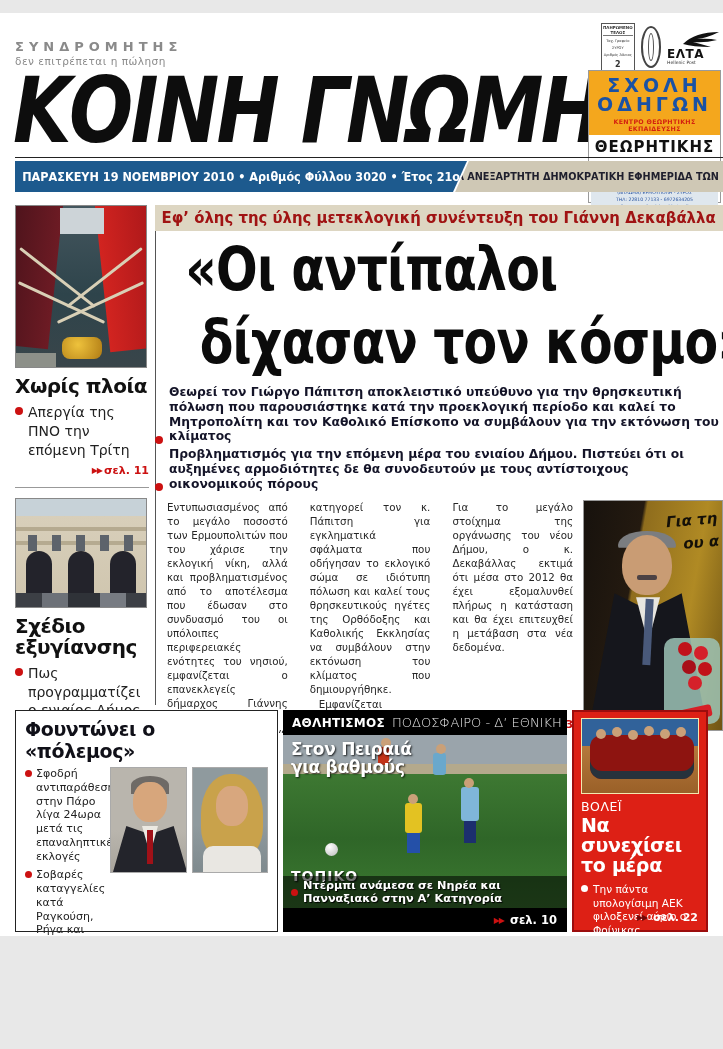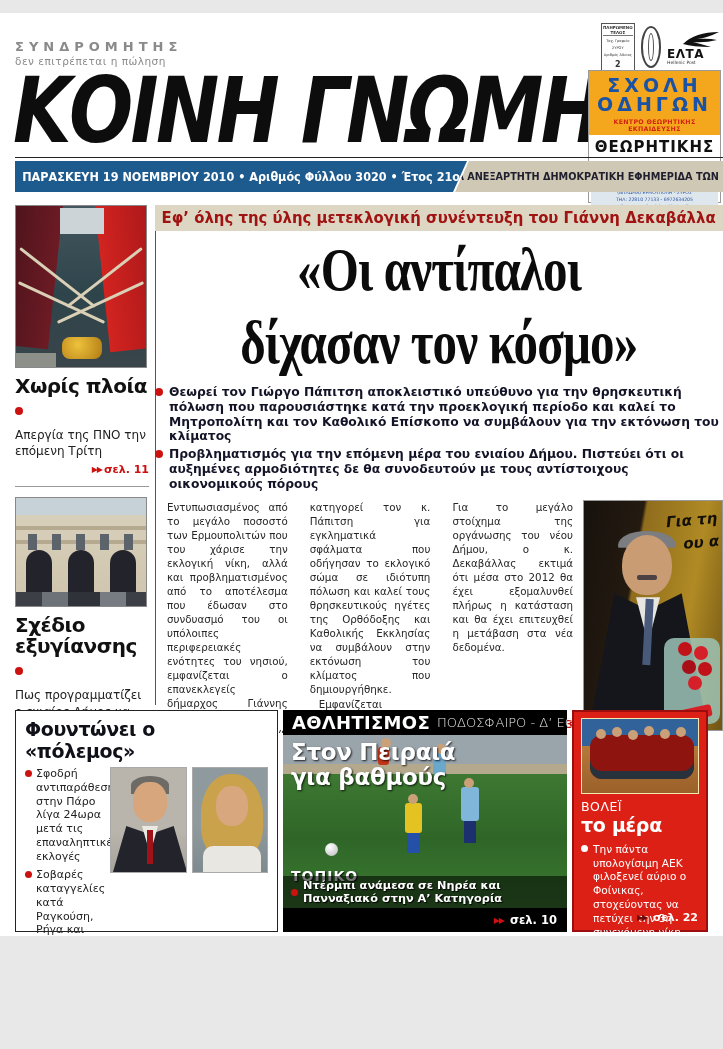--- a/index.html
+++ b/index.html
@@ -62,35 +62,35 @@
   .bollard{position:absolute;left:46px;bottom:8px;width:40px;height:22px;background:radial-gradient(circle at 40% 35%,#eec23c,#b07b14);border-radius:8px;}
   .dock{position:absolute;left:0;bottom:0;width:40px;height:14px;background:#8d9089;}
 
   .townhall{height:110px;background:linear-gradient(180deg,#c7d2d8 0%,#c7d2d8 16%,#d8cfba 16%,#cfc5ae 100%);}
   .cornice{position:absolute;left:0;top:28px;width:100%;height:4px;background:#b5aa90;box-shadow:0 14px 0 #b5aa90;}
   .win{position:absolute;top:36px;width:9px;height:16px;background:#5d636b;}
   .arch{position:absolute;bottom:14px;width:26px;height:42px;background:#23232b;border-radius:13px 13px 0 0;}
   .cars{position:absolute;left:0;bottom:0;width:100%;height:14px;background:linear-gradient(90deg,#3c3f45 0 20%,#6d7178 20% 40%,#2f3238 40% 65%,#777b82 65% 85%,#3c3f45 85% 100%);}
 
   .side-title{font-weight:800;font-size:20px;color:#111;line-height:1.05;margin:8px 0 6px;letter-spacing:-.5px;}
-  .side-bullet{font-size:12px;color:#222;line-height:1.35;display:flex;gap:12px;flex-direction:column;}
+  .side-bullet{font-size:14px;color:#222;line-height:1.35;display:flex;gap:5px;}
   .dot{flex:0 0 auto;width:8px;height:8px;border-radius:50%;background:#cc1111;margin-top:4px;}
   .pref{text-align:right;margin-top:4px;font-size:11px;font-weight:bold;color:#cc1111;}
   .arrows{color:#cc1111;font-size:8px;letter-spacing:-1px;vertical-align:1px;margin-right:2px;}
   .side-div{height:1px;background:#999;margin:10px 0 10px;}
 
   
   .main-article{position:absolute;left:155px;top:192px;width:568px;height:500px;}
   .kicker{height:26px;background:#ddd6c2;display:flex;align-items:center;justify-content:center;}
   .kicker span{color:#a01313;font-weight:bold;font-size:15.5px;white-space:nowrap;transform:scaleX(.96);}
-  .headline{text-align:center;color:#0b0b0b;margin-top:2px;font-family:Liberation Serif, serif;}
+  .headline{text-align:left;color:#0b0b0b;margin-top:2px;}
   .hl{display:inline-block;font-weight:800;font-size:57px;line-height:73px;letter-spacing:-1px;white-space:nowrap;
       transform:scaleX(.86) scaleY(1.06);transform-origin:center;}
   .lead-bullets{margin:6px 0 0;padding:0;list-style:none;}
-  .lead-bullets li{display:flex;gap:6px;font-size:12.3px;font-weight:bold;color:#141428;line-height:1.2;margin-bottom:3px;}
+  .lead-bullets li{display:flex;gap:6px;font-size:12.3px;font-weight:bold;color:#141428;line-height:1.2;margin-bottom:3px;align-items:flex-end;}
   .lead-bullets .dot{margin-top:3px;}
   .body-wrap{display:flex;gap:10px;margin-top:9px;height:233px;overflow:hidden;}
   .bcol{width:126px;font-size:10.3px;line-height:1.36;text-align:justify;color:#262626;overflow:hidden;position:relative;padding-left:12px;}
   .bcol p{margin:0 0 0;}
   .bcol p + p{text-indent:9px;margin-top:1px;}
   .c3ref{position:absolute;right:0;bottom:0;background:#fff;padding-left:6px;}
   .mayor{width:146px;height:231px;border:1px solid #999;box-sizing:border-box;position:relative;overflow:hidden;
          background:linear-gradient(100deg,#17120d 0%,#241a10 34%,#8f6d1d 36%,#b08a24 70%,#6f5414 100%);}
   .banner-txt{position:absolute;right:4px;top:8px;color:#141008;font-weight:800;font-style:italic;font-size:15px;transform:rotate(-5deg);line-height:1.5;text-align:right;}
   .m-head{position:absolute;left:38px;top:34px;width:50px;height:60px;background:#c99c74;border-radius:50% 50% 46% 46%;}
@@ -122,35 +122,35 @@
   .woman{background:linear-gradient(180deg,#8f9a9e 0 55%,#7f8a8e 100%);}
   .woman .hair{position:absolute;left:8px;top:6px;width:62px;height:86px;background:#c9a24b;border-radius:46% 46% 38% 38%;}
   .woman .face{position:absolute;left:23px;top:18px;width:32px;height:40px;background:#d8a77e;border-radius:45%;}
   .woman .top{position:absolute;left:10px;bottom:0;width:58px;height:26px;background:#e9e7e2;border-radius:10px 10px 0 0;}
   .paros-b3{margin-top:5px;font-size:11px;line-height:1.25;color:#222;display:flex;gap:4px;}
   .paros-ref{text-align:right;font-size:11px;font-weight:bold;color:#cc1111;margin-top:3px;}
 
   
   .sports-box{position:absolute;left:283px;top:697px;width:284px;height:222px;background:#000;box-sizing:border-box;}
   .sports-header{height:25px;display:flex;align-items:center;gap:7px;padding:0 9px;}
-  .sports-sec{color:#fff;font-weight:800;font-size:18px;letter-spacing:.3px;white-space:nowrap;}
+  .sports-sec{color:#fff;font-weight:800;font-size:12px;letter-spacing:.3px;white-space:nowrap;}
   .sports-league{color:#e8e8e8;font-weight:300;font-size:13px;white-space:nowrap;}
   .sports-photo{position:relative;height:173px;overflow:hidden;
     background:linear-gradient(180deg,#9aa4ab 0 17%,#7a8489 17% 19%,#3f7a33 19%,#2f6628 60%,#3c7a31 100%);}
   .wall{position:absolute;left:0;top:17%;width:100%;height:10px;background:#b4a98c;}
   .player{position:absolute;border-radius:3px;}
   .pl-head{position:absolute;left:3px;top:-9px;width:10px;height:10px;border-radius:50%;background:#caa078;}
   .py{left:122px;top:68px;width:17px;height:30px;background:#e3c222;}
   .py .legs{position:absolute;left:2px;bottom:-20px;width:13px;height:20px;background:#2450a8;}
   .pb1{left:178px;top:52px;width:18px;height:34px;background:#7fb6d9;}
   .pb1 .legs{position:absolute;left:3px;bottom:-22px;width:12px;height:22px;background:#1c2f6e;}
   .pb2{left:150px;top:18px;width:13px;height:22px;background:#6aa8cc;}
   .ref{left:95px;top:12px;width:11px;height:18px;background:#c23318;}
   .ball{position:absolute;left:42px;top:108px;width:13px;height:13px;border-radius:50%;background:radial-gradient(circle at 35% 30%,#fff,#b9b9b9);}
-  .sports-title{position:absolute;left:8px;top:5px;color:#fff;font-weight:800;font-size:23px;line-height:1.08;letter-spacing:-.3px;text-shadow:1px 1px 2px rgba(0,0,0,.8);}
+  .sports-title{position:absolute;left:8px;top:5px;color:#fff;font-weight:800;font-size:17px;line-height:1.08;letter-spacing:-.3px;text-shadow:1px 1px 2px rgba(0,0,0,.8);}
   .sports-bullet{position:absolute;left:8px;top:62px;width:124px;color:#fff;font-weight:bold;font-size:11.3px;line-height:1.25;text-shadow:1px 1px 2px rgba(0,0,0,.9);display:flex;gap:4px;}
   .sports-bullet .dot{width:7px;height:7px;background:#d01111;margin-top:2px;}
   .local-label{position:absolute;left:8px;bottom:24px;color:#fff;font-weight:bold;font-size:14px;letter-spacing:1px;text-shadow:1px 1px 2px #000;}
   .local-strip{position:absolute;left:0;bottom:0;width:100%;background:rgba(0,0,0,.55);color:#fff;font-weight:bold;font-size:11.3px;
                padding:3px 8px;box-sizing:border-box;display:flex;gap:5px;align-items:center;text-shadow:1px 1px 1px #000;}
   .local-strip .dot{width:7px;height:7px;margin-top:0;}
   .sports-footer{height:24px;display:flex;align-items:center;justify-content:flex-end;padding:0 10px;color:#fff;font-weight:bold;font-size:11.5px;}
   .sports-footer .arrows{color:#cc1111;}
 
   
@@ -411,20 +411,21 @@
     </div>
   </div>
 
   <div class="volley-box">
     <div class="v-photo">
       <div class="v-huddle"></div>
       <div class="v-heads"></div>
     </div>
     <div class="v-label">ΒΟΛΕΪ</div>
     <div class="v-title">
+      <div>Να συνεχίσει</div>
       <div>το μέρα</div>
     </div>
     <div class="v-bullet">
       <span class="dot"></span>
       <span>Την πάντα υπολογίσιμη ΑΕΚ φιλοξενεί αύριο ο Φοίνικας, στοχεύοντας να πετύχει την 3η συνεχόμενη νίκη του</span>
     </div>
     <div class="v-ref">
       <span class="arrows">▶▶</span>&nbsp;<span>σελ. 22</span>
     </div>
   </div>

